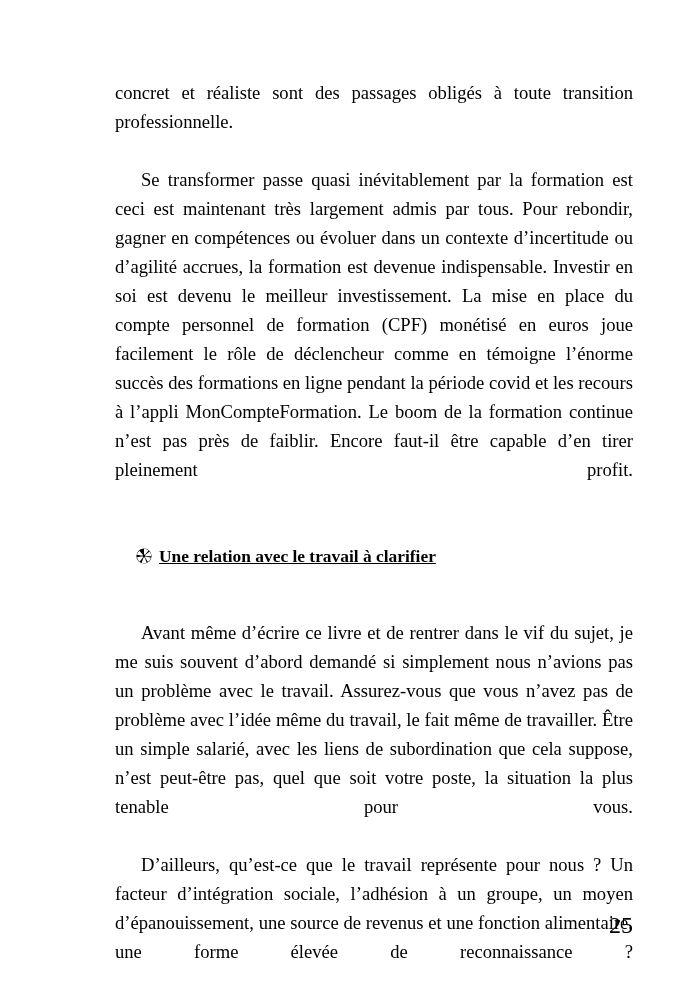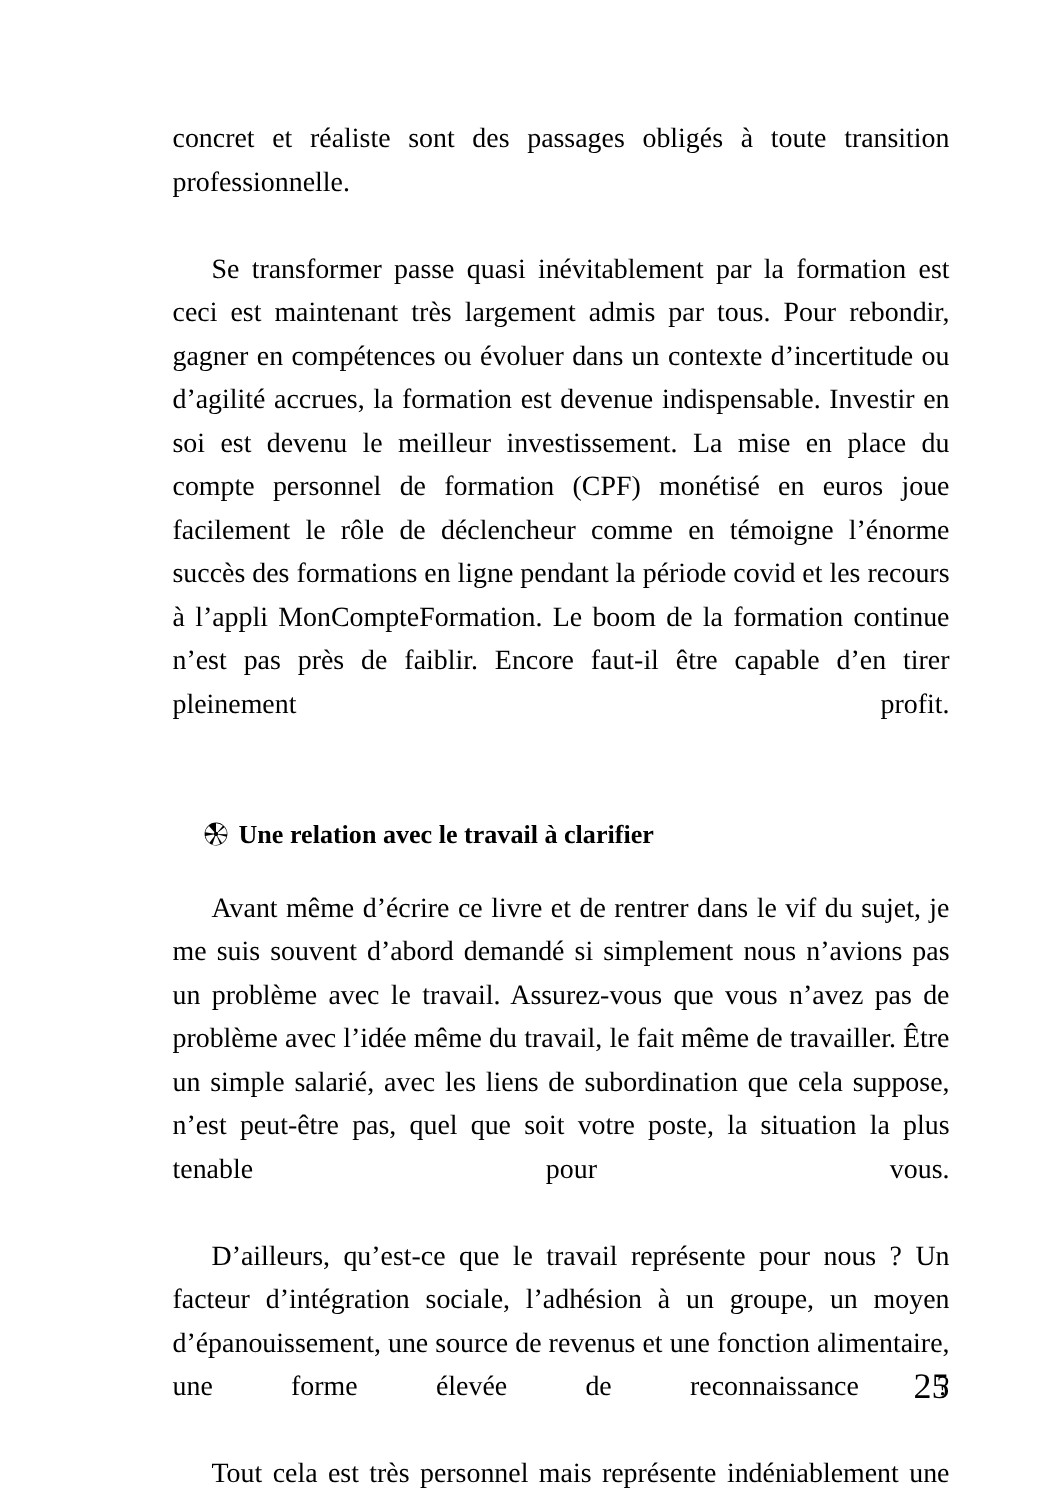--- a/index.html
+++ b/index.html
@@ -54,22 +54,23 @@
     content: "";
     display: inline-block;
     width: 100%;
   }
   p.para.no-stretch::after {
     content: none;
   }
 
   .heading-wrap {
     margin-top: 29px;
-    margin-bottom: 20px;
+    margin-bottom: 47px;
     padding-left: 21px;
+    text-decoration: underline;
   }
 
   h2.section-heading {
     margin: 0;
     padding: 0;
     font-size: 17.4px;
     line-height: 29px;
     font-weight: bold;
     text-align: left;
     white-space: nowrap;

